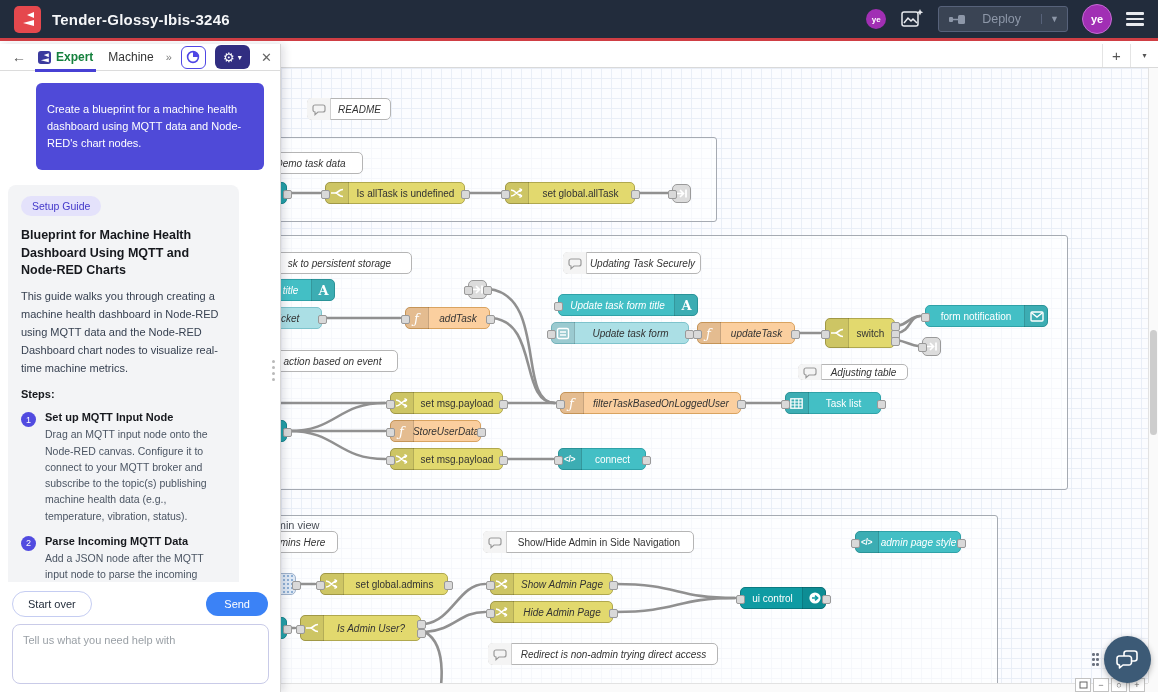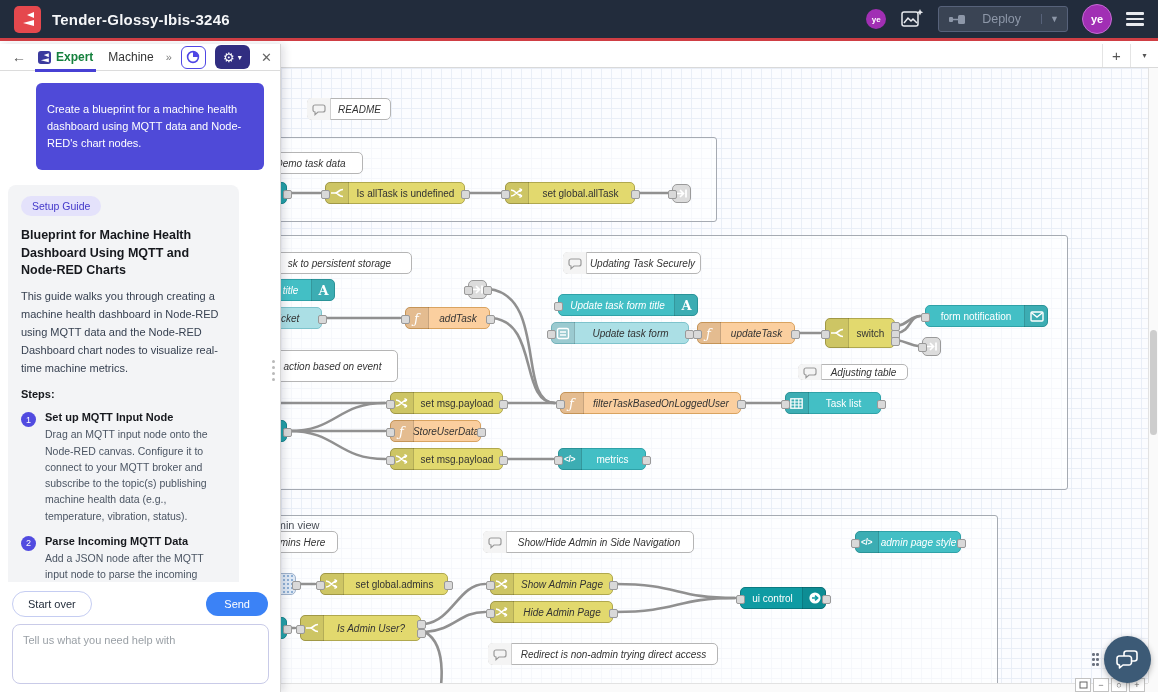--- a/index.html
+++ b/index.html
@@ -383,21 +383,21 @@
           </div>
           <span class="nlabel" style="padding-left: 7px; padding-right: 28px;">form notification</span>
           <span class="port" style="left: -5px; top: 6.5px;"></span>
         </div>
         <div class="fnode linknode" style="left: 641px; top: 269px; width: 19px; height: 19px; background: rgb(220, 220, 220); border-color: rgb(154, 154, 154); color: rgb(51, 51, 51);">
           <svg width="13" height="13" viewBox="0 0 13 13">
             <path d="M1,6.5 h7 M5,3 L8.5,6.5 L5,10 M11,2.5 v8" fill="none" stroke="#fff" stroke-width="1.7"></path>
           </svg>
           <span class="port" style="left: -5px; top: 5px;"></span>
         </div>
-        <div class="fnode" style="left: -35px; top: 282px; width: 152px; height: 32px; background: rgb(255, 255, 255); border-color: rgb(181, 181, 181); color: rgb(51, 51, 51); text-align: right;">
+        <div class="fnode" style="left: -35px; top: 282px; width: 152px; height: 22px; background: rgb(255, 255, 255); border-color: rgb(181, 181, 181); color: rgb(51, 51, 51); text-align: right;">
           <span class="nlabel" style="font-style: italic; padding-left: 28px; padding-right: 7px;">action based on event</span>
         </div>
         <div class="fnode" style="left: 517px; top: 296px; width: 110px; height: 16px; background: rgb(255, 255, 255); border-color: rgb(181, 181, 181); color: rgb(51, 51, 51);">
           <div class="nicon left cmt">
             <svg width="14" height="13" viewBox="0 0 14 13">
               <path d="M3,2 h8 a2,2 0 0 1 2,2 v3 a2,2 0 0 1 -2,2 h-5 l-3,2.6 v-2.6 a2,2 0 0 1 -2,-2 v-3 a2,2 0 0 1 2,-2 z" fill="none" stroke="#9a9a9a" stroke-width="1.2"></path>
             </svg>
           </div>
           <span class="nlabel" style="font-style: italic; padding-left: 28px; padding-right: 7px;">Adjusting table</span>
         </div>
@@ -445,37 +445,37 @@
             </svg>
           </div>
           <span class="nlabel" style="padding-left: 28px; padding-right: 7px;">set msg.payload</span>
           <span class="port" style="left: -5px; top: 6.5px;"></span>
           <span class="port" style="left: 107.5px; top: 6.5px;"></span>
         </div>
         <div class="fnode" style="left: 277px; top: 380px; width: 88px; height: 22px; background: rgb(67, 191, 197); border-color: rgb(47, 162, 168); color: rgb(255, 255, 255);">
           <div class="nicon left">
             <span style="font-size:8.5px;font-weight:bold;letter-spacing:-0.5px">&lt;/&gt;</span>
           </div>
-          <span class="nlabel" style="padding-left: 28px; padding-right: 7px;">metrics</span>
+          <span class="nlabel" style="padding-left: 28px; padding-right: 7px;">connect</span>
           <span class="port" style="left: -5px; top: 6.5px;"></span>
           <span class="port" style="left: 82.5px; top: 6.5px;"></span>
         </div>
         <div class="fnode" style="left: -20px; top: 352px; width: 26px; height: 22px; background: rgb(35, 162, 169); border-color: rgb(23, 133, 139); color: rgb(255, 255, 255);">
           <span class="port" style="left: 20.5px; top: 6.5px;"></span>
         </div>
         <div class="fnode" style="left: -35px; top: 463px; width: 92px; height: 22px; background: rgb(255, 255, 255); border-color: rgb(181, 181, 181); color: rgb(51, 51, 51);">
           <span class="nlabel" style="font-style: italic; padding-left: 28px; padding-right: 7px;">mins Here</span>
         </div>
         <div class="fnode" style="left: 202px; top: 463px; width: 211px; height: 22px; background: rgb(255, 255, 255); border-color: rgb(181, 181, 181); color: rgb(51, 51, 51);">
           <div class="nicon left cmt">
             <svg width="14" height="13" viewBox="0 0 14 13">
               <path d="M3,2 h8 a2,2 0 0 1 2,2 v3 a2,2 0 0 1 -2,2 h-5 l-3,2.6 v-2.6 a2,2 0 0 1 -2,-2 v-3 a2,2 0 0 1 2,-2 z" fill="none" stroke="#9a9a9a" stroke-width="1.2"></path>
             </svg>
           </div>
-          <span class="nlabel" style="font-style: italic; padding-left: 28px; padding-right: 7px;">Show/Hide Admin in Side Navigation</span>
+          <span class="nlabel" style="padding-left: 28px; padding-right: 7px;">Show/Hide Admin in Side Navigation</span>
         </div>
         <div class="fnode" style="left: 574px; top: 463px; width: 106px; height: 22px; background: rgb(67, 191, 197); border-color: rgb(47, 162, 168); color: rgb(255, 255, 255);">
           <div class="nicon left">
             <span style="font-size:8.5px;font-weight:bold;letter-spacing:-0.5px">&lt;/&gt;</span>
           </div>
           <span class="nlabel" style="font-style: italic; padding-left: 28px; padding-right: 7px;">admin page style</span>
           <span class="port" style="left: -5px; top: 6.5px;"></span>
           <span class="port" style="left: 100.5px; top: 6.5px;"></span>
         </div>
         <div class="fnode" style="left: -16px; top: 505px; width: 31px; height: 22px; background: radial-gradient(circle, rgb(143, 176, 212) 1px, transparent 1.3px) 0% 0% / 4px 4px rgb(223, 233, 245); border-color: rgb(159, 179, 204); color: rgb(51, 51, 51);">

